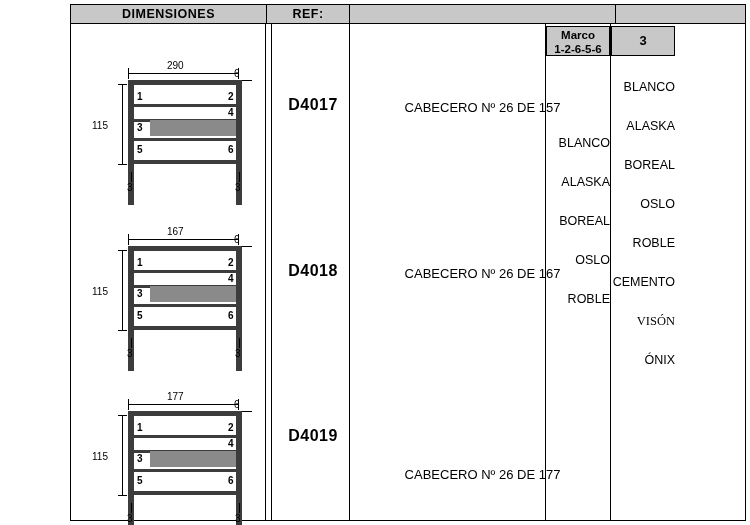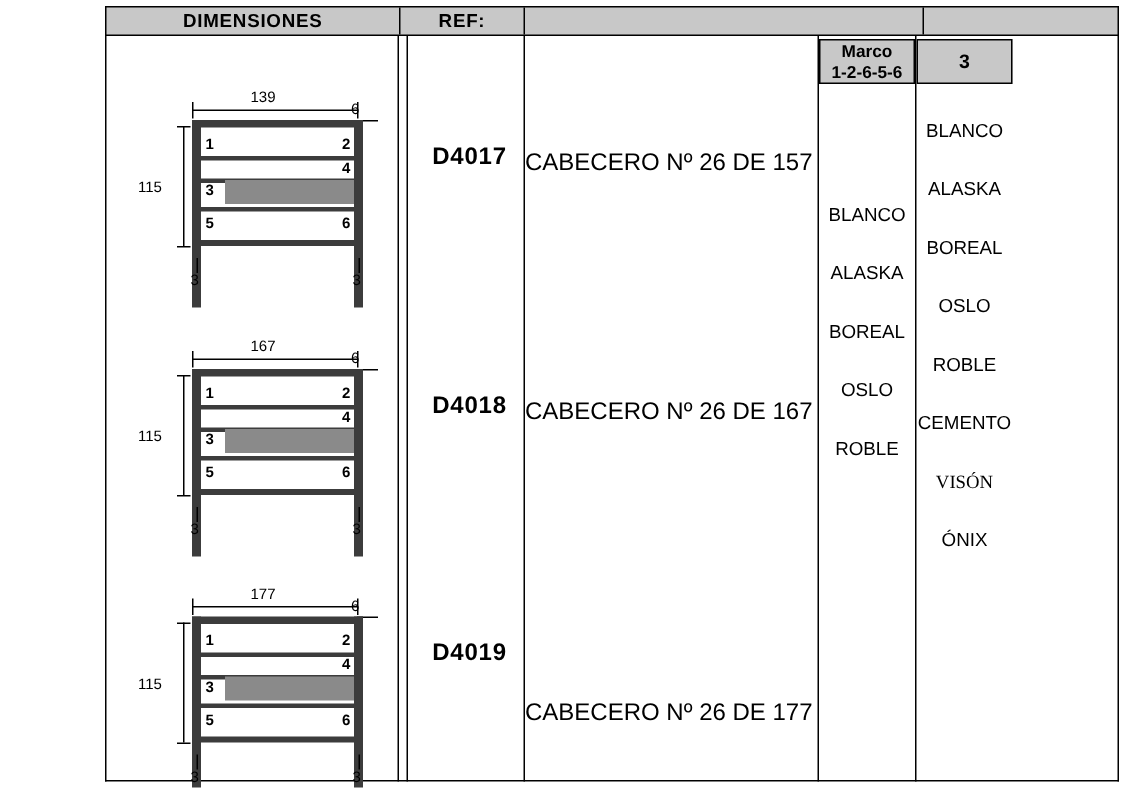--- a/index.html
+++ b/index.html
@@ -41,32 +41,32 @@
     background:#c8c8c8;border:1px solid #000;box-sizing:border-box;
     text-align:center;font-weight:bold;font-size:11.5px;line-height:14px;
     padding-top:1px;
   }
   .three-box{
     position:absolute;left:611px;top:26px;width:64px;height:30px;
     background:#c8c8c8;border:1px solid #000;box-sizing:border-box;
     text-align:center;font-weight:bold;font-size:13px;line-height:28px;
   }
   .col-left, .col-right{
-    position:absolute;text-align:center;font-size:12.5px;
+    position:absolute;text-align:right;font-size:12.5px;
   }
   .col-left{left:546px;width:64px;}
   .col-right{left:611px;width:64px;}
 
   
   .ref{
     position:absolute;width:82px;text-align:center;
     font-weight:bold;font-size:16px;letter-spacing:.5px;
   }
   .desc{
-    position:absolute;width:265px;text-align:left;font-size:16px;
+    position:absolute;width:265px;text-align:center;font-size:13px;
   }
 
   
   .draw{position:absolute;}
   .dk{background:#3c3c3c;}
   .panel{background:#8a8a8a;}
   .num{
     position:absolute;font-size:10px;font-weight:bold;
     color:#000;line-height:10px;
   }
@@ -117,21 +117,21 @@
   <div class="col-right" style="top:353px;">ÓNIX</div>
 
   <div class="ref" style="left:272px; top:96px;">D4017</div>
   <div class="desc" style="left:350px; top:100px;">CABECERO Nº 26  DE  157</div>
 
   <div class="draw" style="left:110px; top:60px; width:150px; height:125px;">
 
     <div class="thin" style="left:18px;  top:13px; width:110px; height:1px;"></div>
     <div class="thin" style="left:18px;  top:8px;  width:1px;  height:11px;"></div>
     <div class="thin" style="left:128px; top:8px;  width:1px;  height:11px;"></div>
-    <div class="dim-txt" style="left:57px; top:0px;">139</div>
+    <div class="dim-txt" style="left:57px; top:0px;">290</div>
 
     <div class="thin" style="left:128px; top:20px; width:14px; height:1px;"></div>
     <div class="dim-txt" style="left:124px; top:8px;">6</div>
 
     <div class="thin" style="left:12px; top:24px; width:1px; height:80px;"></div>
     <div class="thin" style="left:8px;  top:24px; width:9px; height:1px;"></div>
     <div class="thin" style="left:8px;  top:104px;width:9px; height:1px;"></div>
     <div class="dim-txt" style="left:-18px; top:60px;">115</div>
 
     <div class="dk" style="position:absolute;left:18px; top:20px; width:114px; height:5px;"></div>

